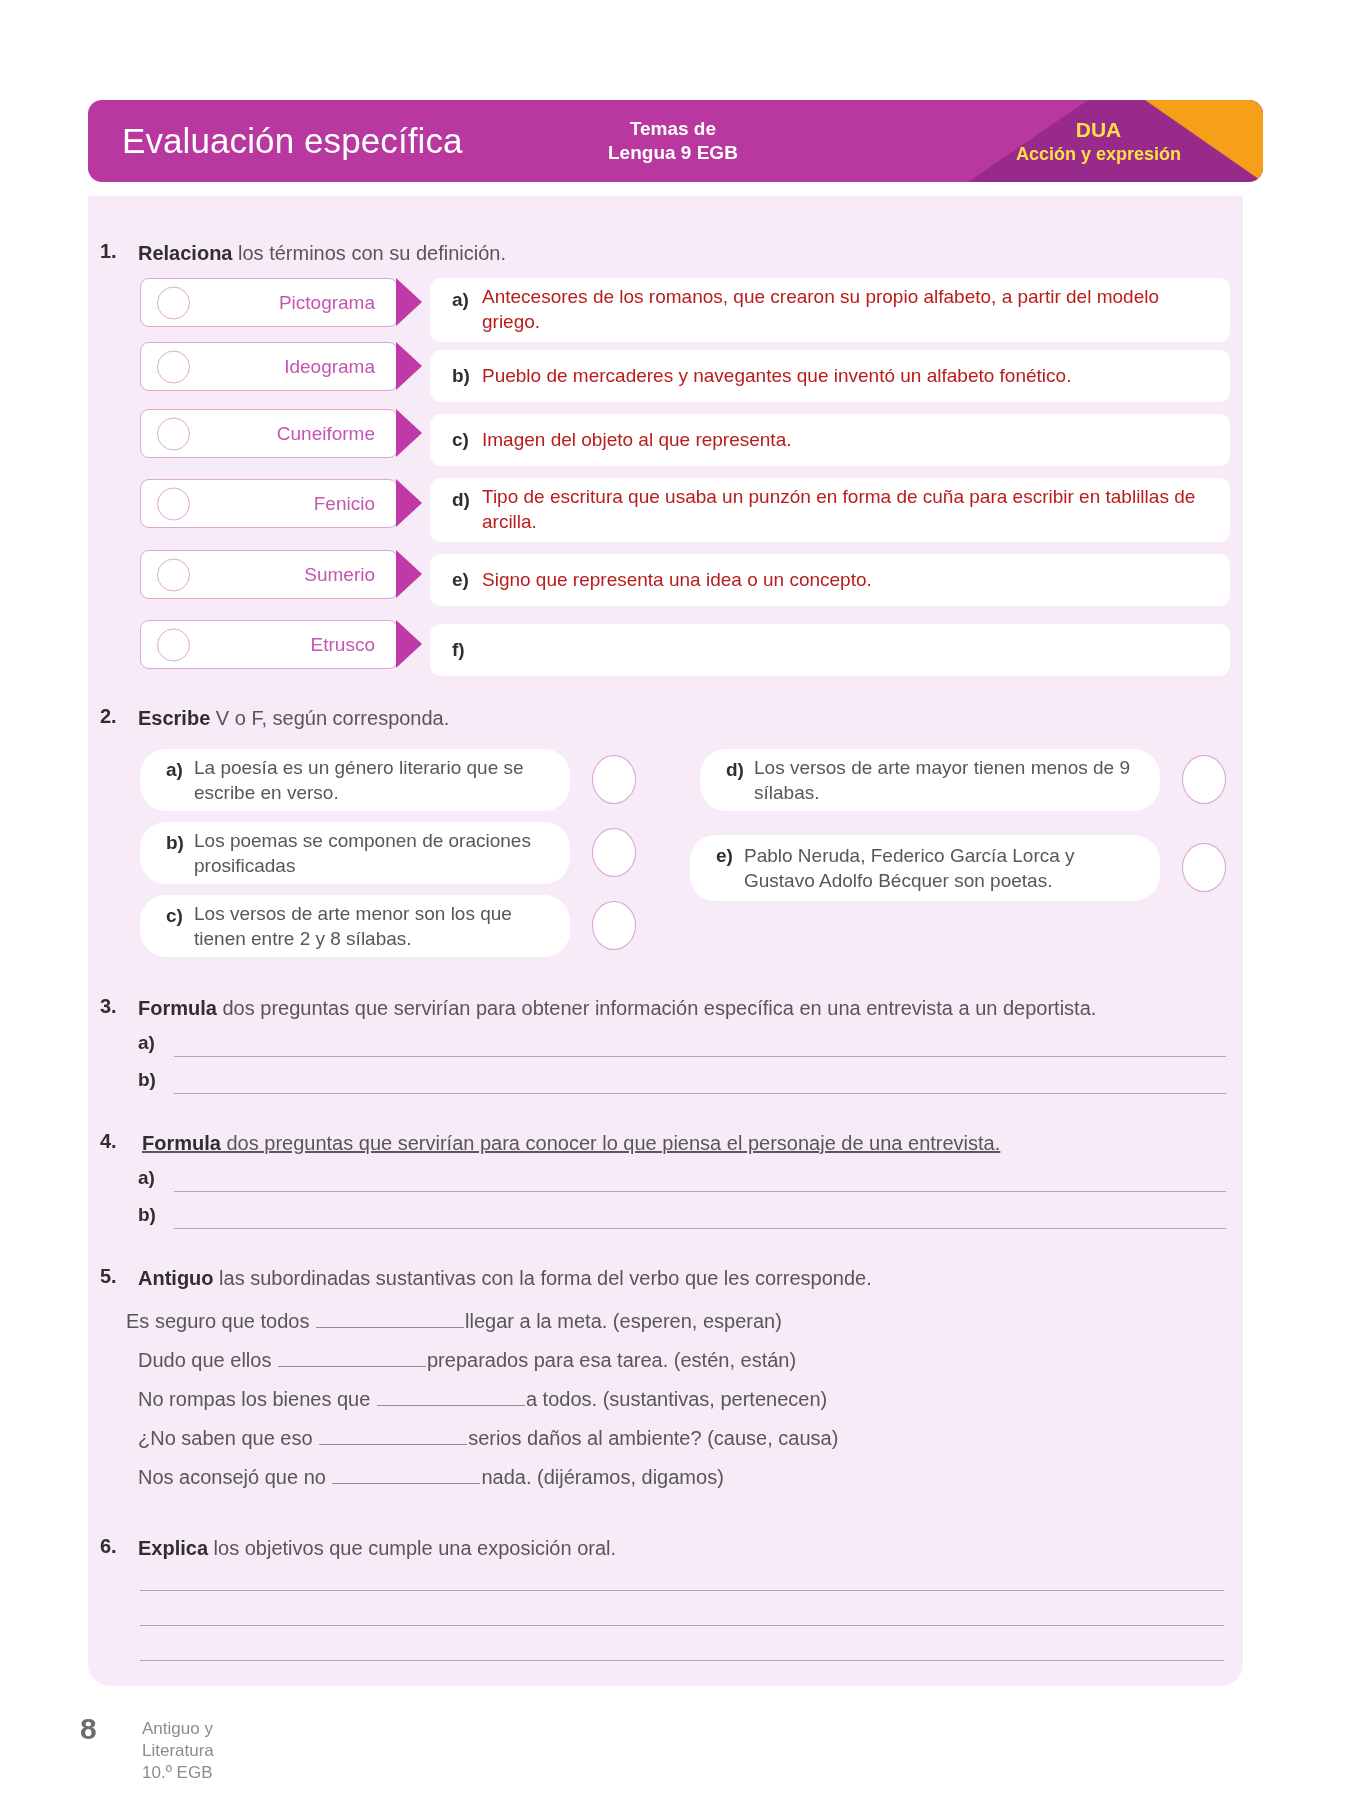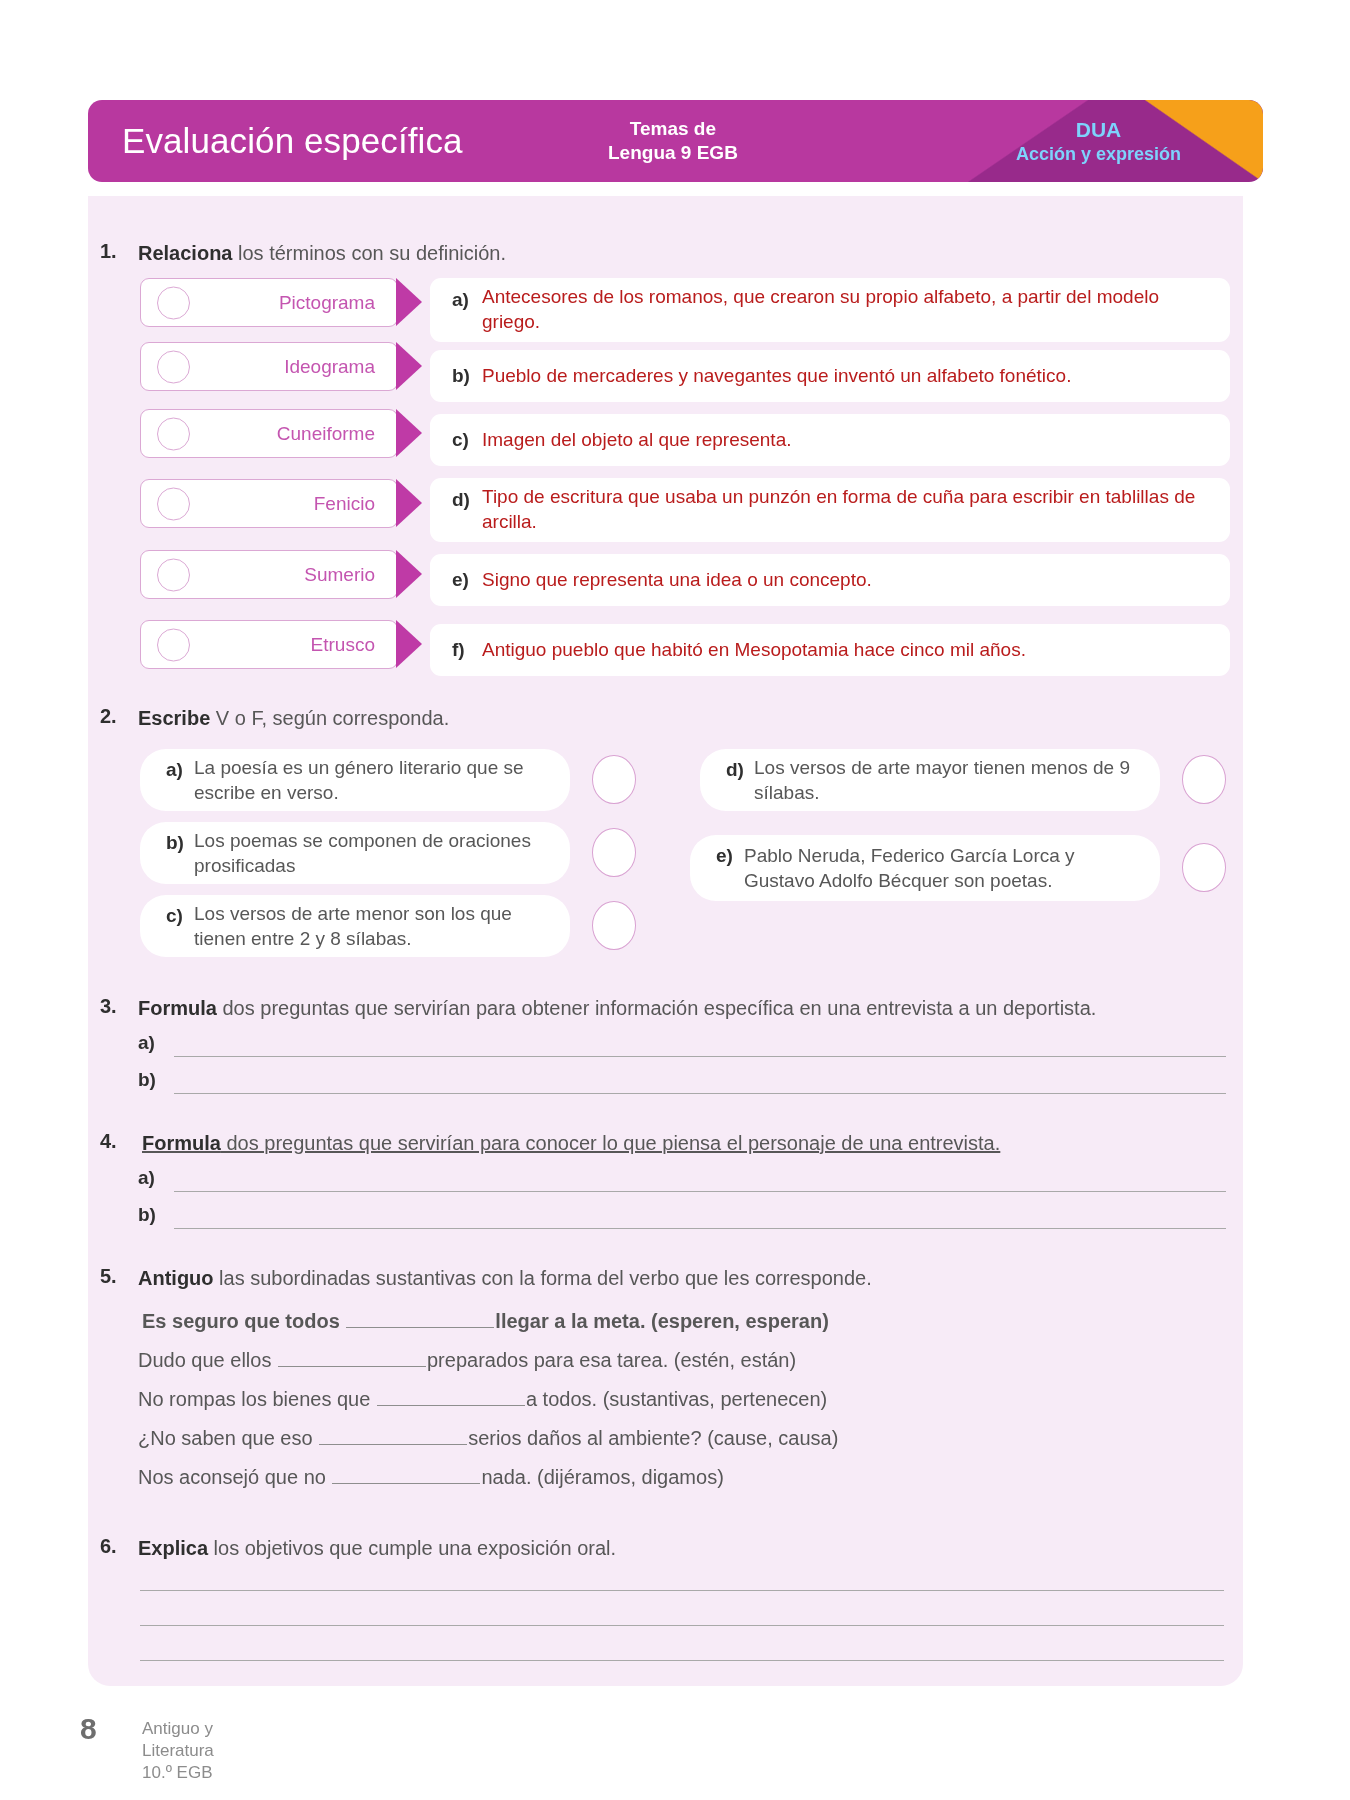--- a/index.html
+++ b/index.html
@@ -88,21 +88,21 @@
     line-height: 1.25;
     text-align: center;
     white-space: nowrap;
   }
   .hdr-dua {
     position: absolute;
     left: 0;
     right: 0;
     top: 50%;
     transform: translateY(-50%);
-    color: #7dd3fc;
+    color: #fde047;
     text-align: center;
     line-height: 1.25;
     padding-right: 34px;
     box-sizing: border-box;
     z-index: 3;
   }
   .hdr-dua .dua-main { font-size: 21px; font-weight: bold; display:block; }
   .hdr-dua .dua-sub  { font-size: 18px; font-weight: bold; display:block; }
 
   
@@ -376,21 +376,20 @@
     <div class="def-box" style="left:430px; top:478px; width:800px; height:64px;">
       <div class="def-letter" style="padding-top:11px;">d)</div>
       <div class="def-text">Tipo de escritura que usaba un punzón en forma de cuña para escribir en tablillas de arcilla.</div>
     </div>
     <div class="def-box" style="left:430px; top:554px; width:800px; height:52px;">
       <div class="def-letter" style="align-self:center;">e)</div>
       <div class="def-text">Signo que representa una idea o un concepto.</div>
     </div>
     <div class="def-box" style="left:430px; top:624px; width:800px; height:52px;">
       <div class="def-letter" style="align-self:center;">f)</div>
-      <div class="def-text">Antiguo pueblo que habitó en Mesopotamia hace cinco mil años.</div>
     </div>
   </div>
 
   <div class="ex" style="left:100px; top:705px; width:1130px;">
     <div class="ex-num">2.</div>
     <div class="ex-head" style="margin-left:38px;">
       <span class="ex-verb">Escribe</span><span> V o F, según corresponda.</span>
     </div>
   </div>
 
@@ -458,21 +457,21 @@
     <div class="ans-line" style="left:36px; top:24px; width:1052px;"></div>
   </div>
 
   <div class="ex" style="left:100px; top:1265px; width:1130px;">
     <div class="ex-num">5.</div>
     <div class="ex-head" style="margin-left:38px;">
       <span class="ex-verb">Antiguo</span><span> las subordinadas sustantivas con la forma del verbo que les corresponde.</span>
     </div>
   </div>
 
-  <div class="sent" style="left:142px; top:1310px;font-weight:bold;">
+  <div class="sent" style="left:126px; top:1310px;">
     <span>Es seguro que todos </span><span class="blank"></span><span>llegar a la meta. (esperen, esperan)</span>
   </div>
   <div class="sent" style="left:138px; top:1349px;">
     <span>Dudo que ellos </span><span class="blank"></span><span>preparados para esa tarea. (estén, están)</span>
   </div>
   <div class="sent" style="left:138px; top:1388px;">
     <span>No rompas los bienes que </span><span class="blank"></span><span>a todos. (sustantivas, pertenecen)</span>
   </div>
   <div class="sent" style="left:138px; top:1427px;">
     <span>¿No saben que eso </span><span class="blank"></span><span>serios daños al ambiente? (cause, causa)</span>

